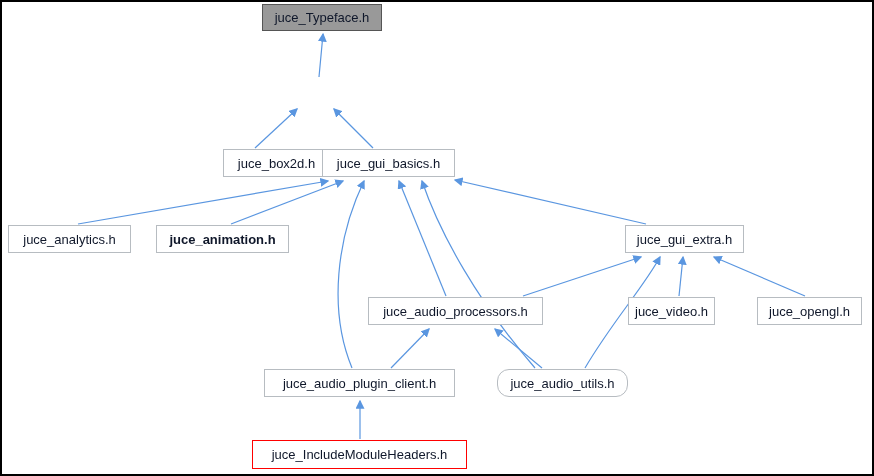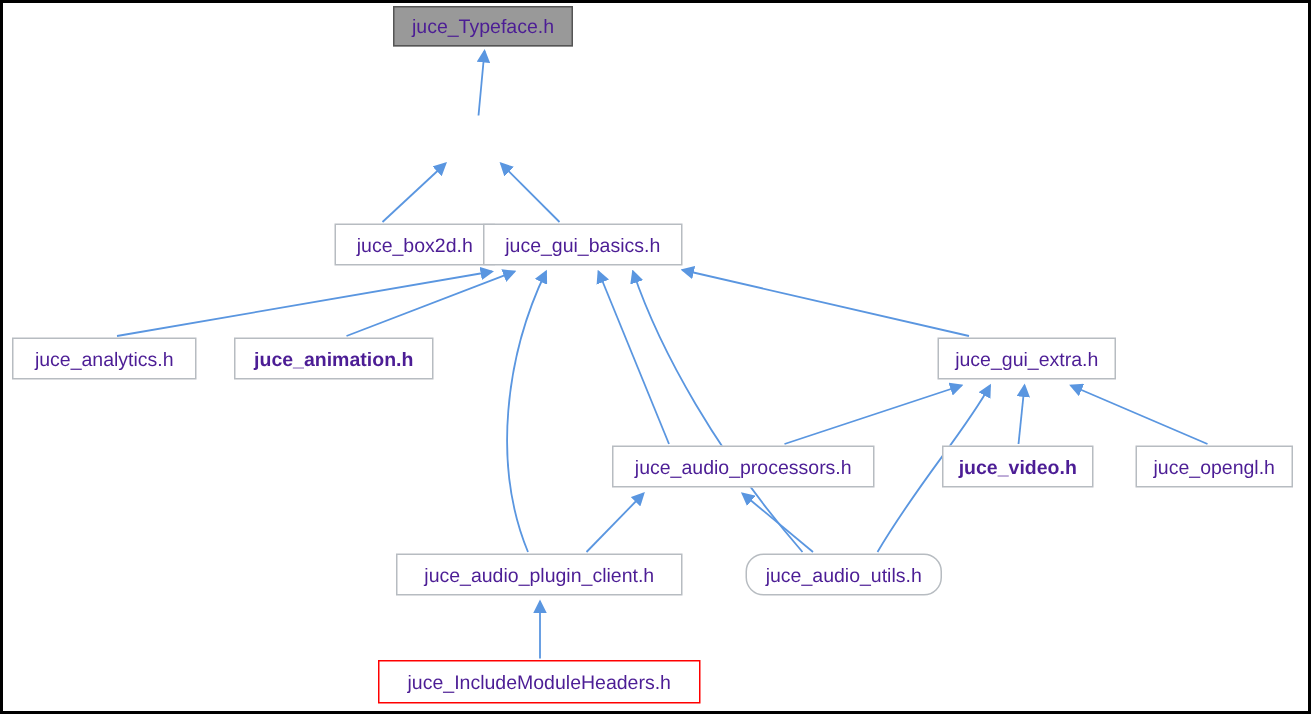--- a/index.html
+++ b/index.html
@@ -19,21 +19,21 @@
     width: 870px; height: 472px;
   }
   .node {
     position: absolute;
     box-sizing: border-box;
     display: flex;
     align-items: center;
     justify-content: center;
     background: #ffffff;
     border: 1px solid #b7bcc1;
-    color: #4c1d95;
+    color: #0f172a;
     font-size: 13px;
     line-height: 1;
     white-space: nowrap;
     cursor: pointer;
     z-index: 2;
   }
   .node.root {
     background: #999999;
     border-color: #555555;
   }
@@ -78,23 +78,23 @@
   <div class="node" style="left:189px; top:147px; width:107px; height:28px;margin-left:32px;">juce_box2d.h</div>
 
   <div class="node" style="left:320px; top:147px; width:133px; height:28px;">juce_gui_basics.h</div>
 
   <div class="node" style="left:6px; top:223px; width:123px; height:28px;">juce_analytics.h</div>
 
   <div class="node" style="left:154px; top:223px; width:133px; height:28px;font-weight:bold;">juce_animation.h</div>
 
   <div class="node" style="left:623px; top:223px; width:119px; height:28px;">juce_gui_extra.h</div>
 
-  <div class="node" style="left:366px; top:295px; width:175px; height:28px;margin-left:40px;">juce_audio_processors.h</div>
+  <div class="node" style="left:366px; top:295px; width:175px; height:28px;">juce_audio_processors.h</div>
 
-  <div class="node" style="left:626px; top:295px; width:101px; height:28px;font-weight:bold;">juce_video.h</div>
+  <div class="node" style="left:626px; top:295px; width:87px; height:28px;">juce_video.h</div>
 
   <div class="node" style="left:755px; top:295px; width:105px; height:28px;">juce_opengl.h</div>
 
   <div class="node" style="left:262px; top:367px; width:191px; height:28px;">juce_audio_plugin_client.h</div>
 
   <div class="node" style="left:495px; top:367px; width:131px; height:28px;border-radius:12px;">juce_audio_utils.h</div>
 
   <div class="node highlight" style="left:250px; top:438px; width:215px; height:29px;">juce_IncludeModuleHeaders.h</div>
 
 </div>

